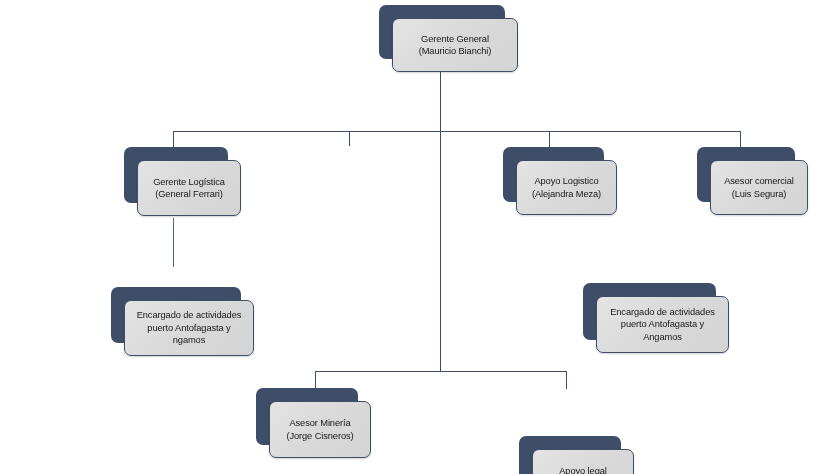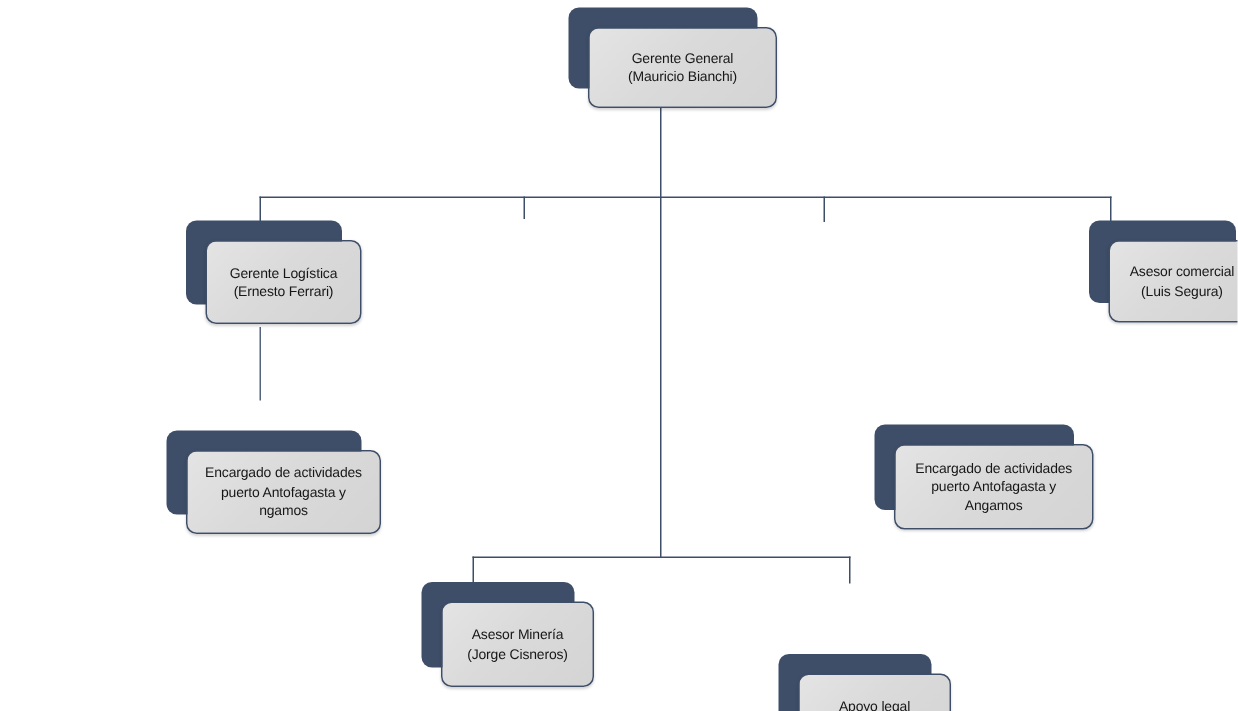--- a/index.html
+++ b/index.html
@@ -96,27 +96,34 @@
     <div class="face">
       <span class="label">Gerente General
 (Mauricio Bianchi)</span>
     </div>
   </div>
 
   <div class="node" style="left:124px; top:147px; width:104px; height:56px;">
     <div class="shadow"></div>
     <div class="face">
       <span class="label">Gerente Logística
-(Ernesto Ferrari)</span>
+(General Ferrari)</span>
     </div>
   </div>
 
 
+  <div class="node" style="left:503px; top:147px; width:101px; height:55px;">
+    <div class="shadow"></div>
+    <div class="face">
+      <span class="label">Apoyo Logistico
+(Alejandra Meza)</span>
+    </div>
+  </div>
 
-  <div class="node" style="left:726px; top:147px; width:98px; height:55px;">
+  <div class="node" style="left:697px; top:147px; width:98px; height:55px;">
     <div class="shadow"></div>
     <div class="face">
       <span class="label">Asesor comercial
 (Luis Segura)</span>
     </div>
   </div>
 
   <div class="node" style="left:111px; top:287px; width:130px; height:56px;">
     <div class="shadow"></div>
     <div class="face">
@@ -128,21 +135,21 @@
 
   <div class="node" style="left:583px; top:283px; width:133px; height:57px;">
     <div class="shadow"></div>
     <div class="face">
       <span class="label">Encargado de actividades
 puerto Antofagasta y
 Angamos</span>
     </div>
   </div>
 
-  <div class="node" style="left:281px; top:388px; width:102px; height:57px;text-decoration:underline;">
+  <div class="node" style="left:256px; top:388px; width:102px; height:57px;text-decoration:underline;">
     <div class="shadow"></div>
     <div class="face">
       <span class="label">Asesor Minería
 (Jorge Cisneros)</span>
     </div>
   </div>
 
   <div class="node" style="left:519px; top:388px; width:102px; height:57px;margin-top:48px;">
     <div class="shadow"></div>
     <div class="face">

